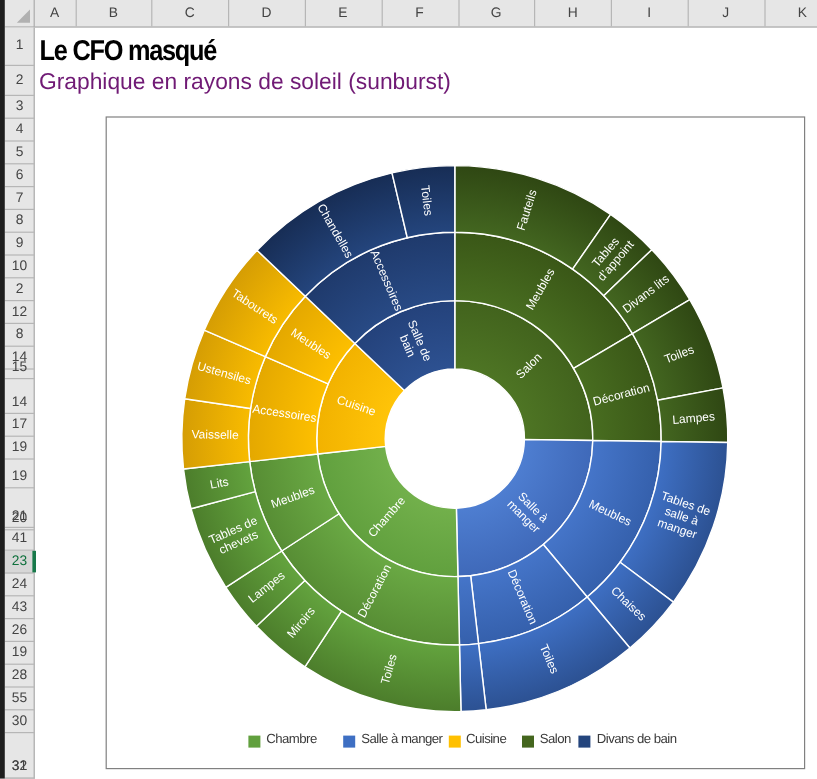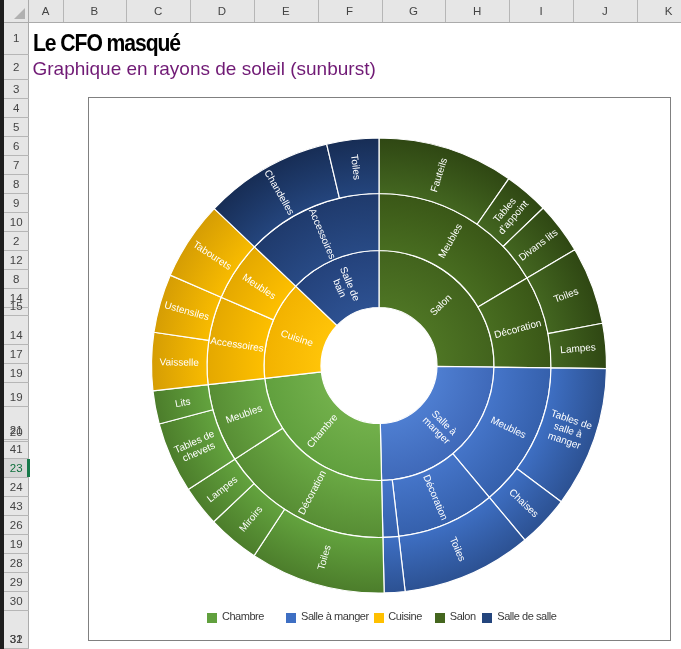--- a/index.html
+++ b/index.html
@@ -129,21 +129,21 @@
       <div class="rowh" style="top:493.2px;height:19.0px">
         <span>26</span>
       </div>
       <div class="rowh" style="top:512.2px;height:19.0px">
         <span>19</span>
       </div>
       <div class="rowh" style="top:531.2px;height:19.0px">
         <span>28</span>
       </div>
       <div class="rowh" style="top:550.2px;height:19.0px">
-        <span>29</span>
+        <span>55</span>
       </div>
       <div class="rowh" style="top:569.2px;height:19.0px">
         <span>30</span>
       </div>
       <div class="rowh" style="top:607px;height:19.0px">
         <span>31</span>
       </div>
       <div class="rowh" style="top:607.1px;height:19.0px">
         <span>32</span>
       </div>
@@ -154,21 +154,21 @@
   <div id="chart">
     <div class="leg" style="left:118.1px;background:#61A03E"></div>
       <div class="legt" style="left:133.4px">Chambre</div>
     <div class="leg" style="left:197.5px;background:#3E6FC3"></div>
       <div class="legt" style="left:212.5px">Salle à manger</div>
     <div class="leg" style="left:285px;background:#FFC000"></div>
       <div class="legt" style="left:299.8px">Cuisine</div>
     <div class="leg" style="left:346.4px;background:#44661E"></div>
       <div class="legt" style="left:361.3px">Salon</div>
     <div class="leg" style="left:393.8px;background:#24457D"></div>
-      <div class="legt" style="left:408.8px">Salle de salle</div>
+      <div class="legt" style="left:408.8px">Divans de bain</div>
   </div>
   <svg width="681" height="649" viewBox="0 0 681 649" xmlns="http://www.w3.org/2000/svg" style="position:absolute;left:0;top:0">
 <defs>
         <radialGradient id="gdgreen0" gradientUnits="userSpaceOnUse" cx="379.0" cy="365.5" r="115.0">
           <stop offset="0.504" stop-color="#4E7524"></stop>
           <stop offset="1" stop-color="#42631D"></stop>
         </radialGradient>
         <radialGradient id="gblue0" gradientUnits="userSpaceOnUse" cx="379.0" cy="365.5" r="115.0">
           <stop offset="0.504" stop-color="#4E7ED1"></stop>
           <stop offset="1" stop-color="#3F69B9"></stop>

